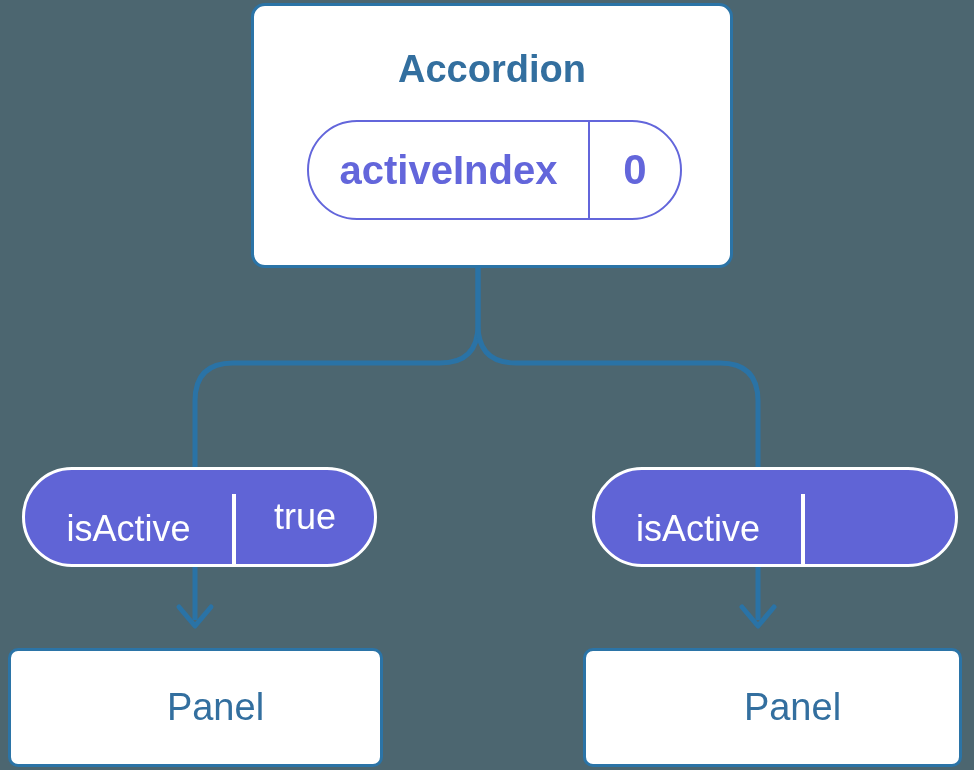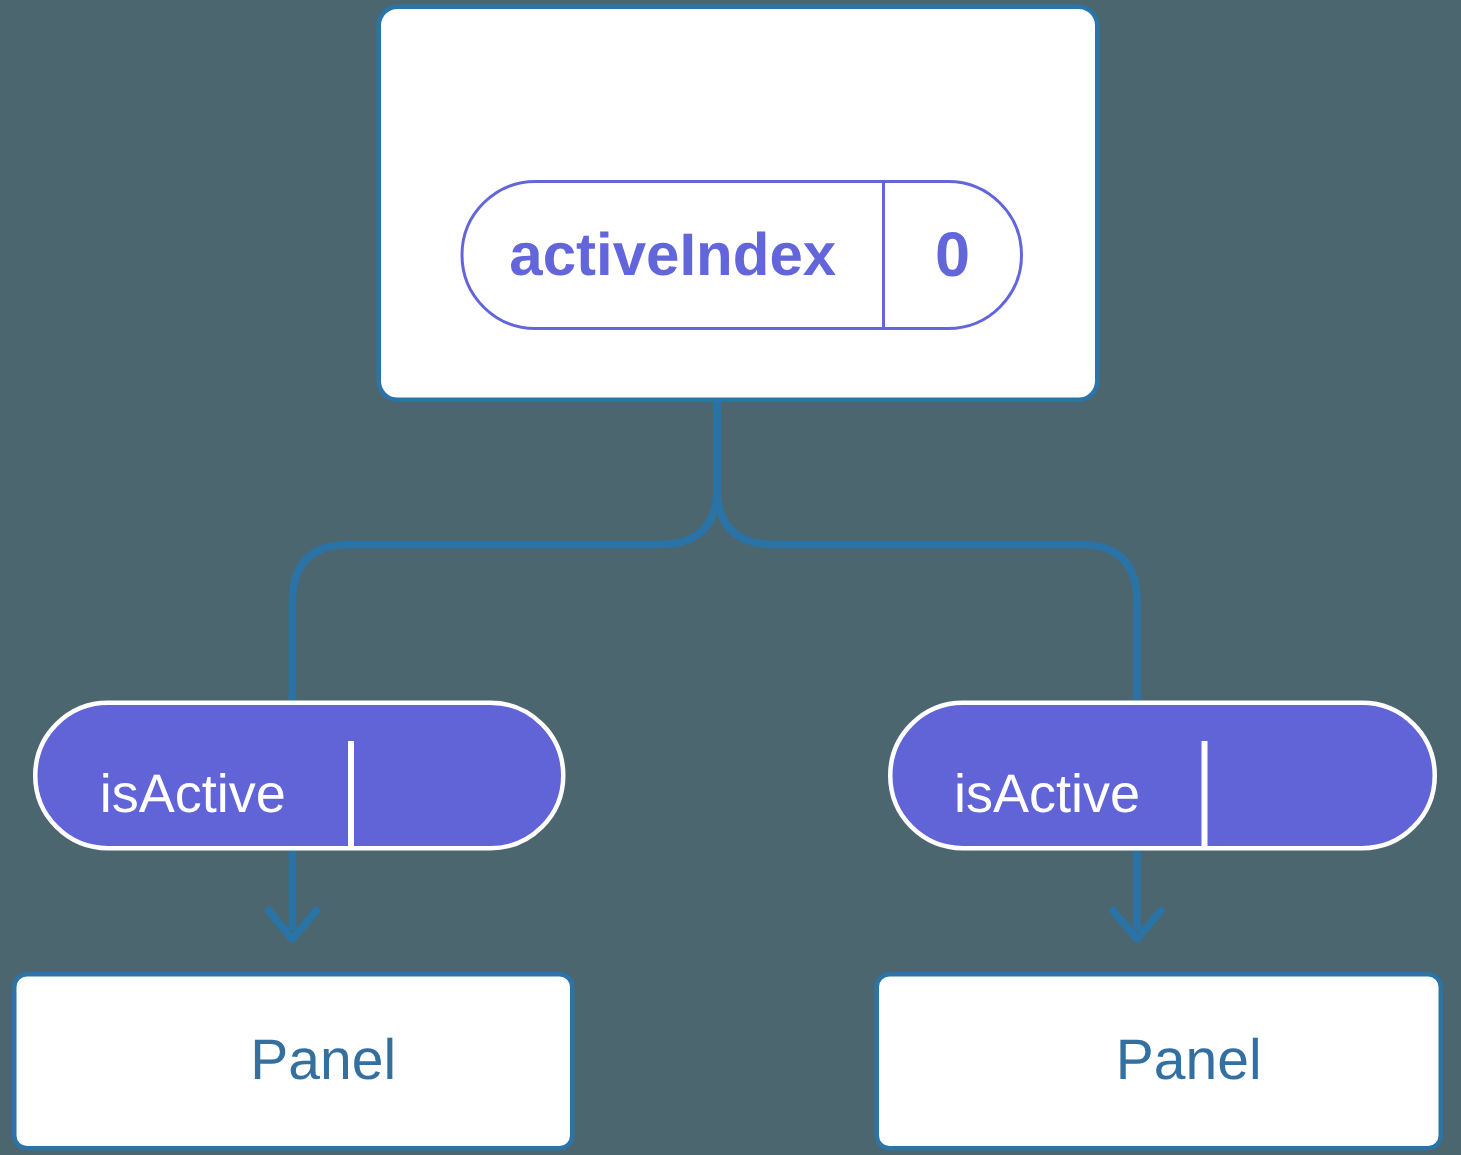--- a/index.html
+++ b/index.html
@@ -105,28 +105,30 @@
 <div class="stage">
 
   <svg class="connectors" viewBox="0 0 974 770" xmlns="http://www.w3.org/2000/svg">
     <path d="M478 265 L478 325 Q478 363 440 363 L233 363 Q195 363 195 401 L195 620" fill="none" stroke-width="5" stroke-linejoin="round" stroke="#2A73A6"></path>
     <path d="M478 265 L478 325 Q478 363 516 363 L720 363 Q758 363 758 401 L758 620" fill="none" stroke-width="5" stroke-linejoin="round" stroke="#2A73A6"></path>
     <path d="M179 607 L195 626 L211 607" fill="none" stroke-width="5" stroke-linecap="round" stroke-linejoin="round" stroke="#2A73A6"></path>
     <path d="M742 607 L758 626 L774 607" fill="none" stroke-width="5" stroke-linecap="round" stroke-linejoin="round" stroke="#2A73A6"></path>
   </svg>
 
   <div class="node root-card">
+    <div class="root-title">Accordion</div>
     <div class="state-pill">
       <span class="sp-name">activeIndex</span>
       <span class="sp-value">0</span>
     </div>
   </div>
 
   <div class="node prop-pill left">
     <span class="pp-name">isActive</span>
+    <span class="pp-value">true</span>
   </div>
   <div class="node prop-pill right">
     <span class="pp-name">isActive</span>
   </div>
 
   <div class="node panel-card left">
     <span>Panel</span>
   </div>
   <div class="node panel-card right">
     <span>Panel</span>

